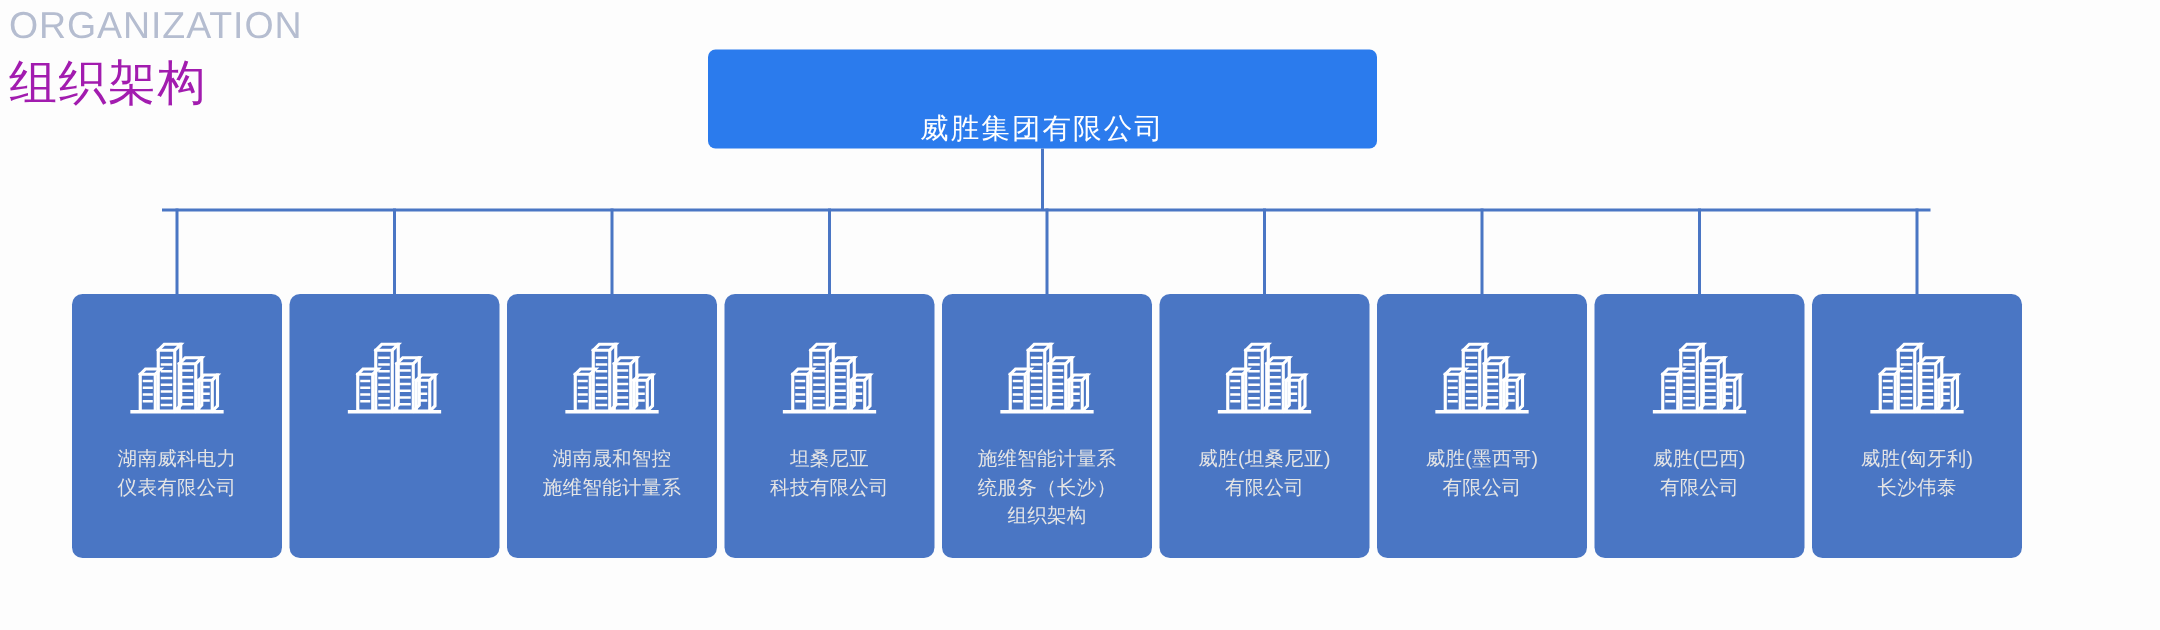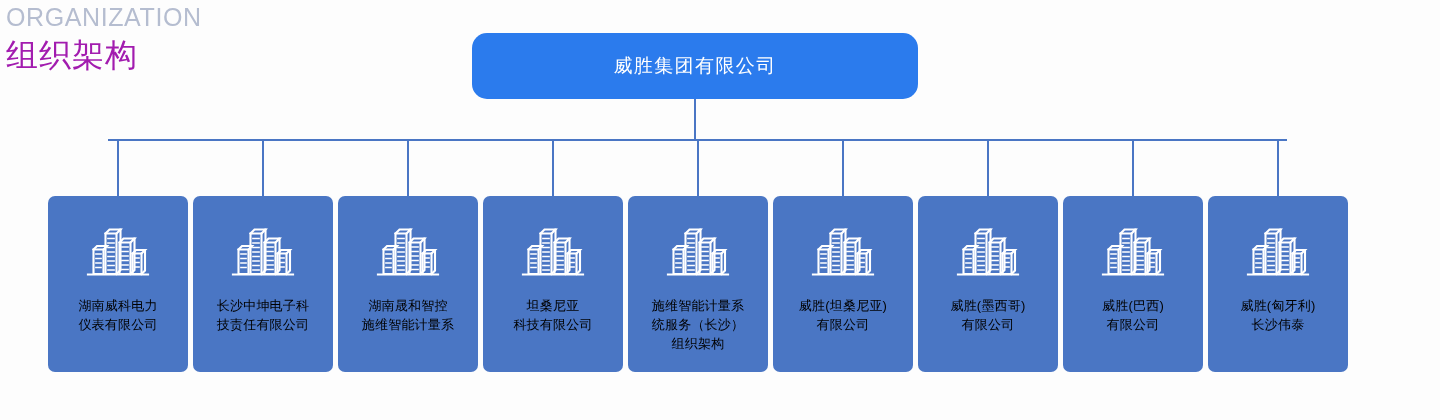--- a/index.html
+++ b/index.html
@@ -45,23 +45,23 @@
   }
 
   
   .root-node {
     position: absolute;
     left: 472px;
     top: 33px;
     width: 446px;
     height: 66px;
     background: #2b7bed;
-    border-radius: 15px;
+    border-radius: 5px;
     display: flex;
-    align-items: center;
+    align-items: flex-end;
     justify-content: center;
   }
   .root-node-label {
     color: #ffffff;
     font-size: 19px;
     letter-spacing: 1.4px;
     font-weight: 400;
     white-space: nowrap;
   }
 
@@ -125,21 +125,21 @@
   .card-icon {
     width: 68px;
     height: 62px;
     display: block;
     flex: 0 0 auto;
   }
 
   .card-label {
     margin-top: 12px;
     width: 128px;
-    color: #000000;
+    color: #e5e5e5;
     font-size: 13px;
     line-height: 19px;
     text-align: center;
     letter-spacing: 0.2px;
     font-weight: 400;
     white-space: pre-line;
   }
 </style>
 </head>
 <body>
@@ -220,22 +220,20 @@
 
   <g stroke-width="1.7">
     <path d="M24 16.5 h6 M24 21 h6 M24 25.5 h6 M24 30 h6 M24 34.5 h6 M24 39 h6 M24 43.5 h6 M24 48 h6"></path>
     <path d="M38 25 h6 M38 29.5 h6 M38 34 h6 M38 38.5 h6 M38 43 h6 M38 47.5 h6"></path>
     <path d="M12 32 h5 M12 36.5 h5 M12 41 h5 M12 45.5 h5"></path>
     <path d="M51 36 h4 M51 40.5 h4 M51 45 h4"></path>
   </g>
 
   <path d="M4 52.5 h60" stroke-width="2.2"></path>
 </svg>
-        <div class="card-label">长沙中坤电子科
-技责任有限公司</div>
       </div>
       <div class="org-card">
 <svg class="card-icon" viewBox="0 0 68 62" fill="none" stroke="#ffffff" stroke-width="2.1" stroke-linecap="square" stroke-linejoin="miter">
 
   <path d="M21.5 11.5 h11 v40.5 h-11 z"></path>
   <path d="M21.5 11.5 l4 -4 h11 l-4 4"></path>
   <path d="M36.5 7.5 v40.5 l-4 4"></path>
 
   <path d="M35.5 20.5 h11 v31.5 h-11 z"></path>
   <path d="M35.5 20.5 l4 -4 h11 l-4 4"></path>

